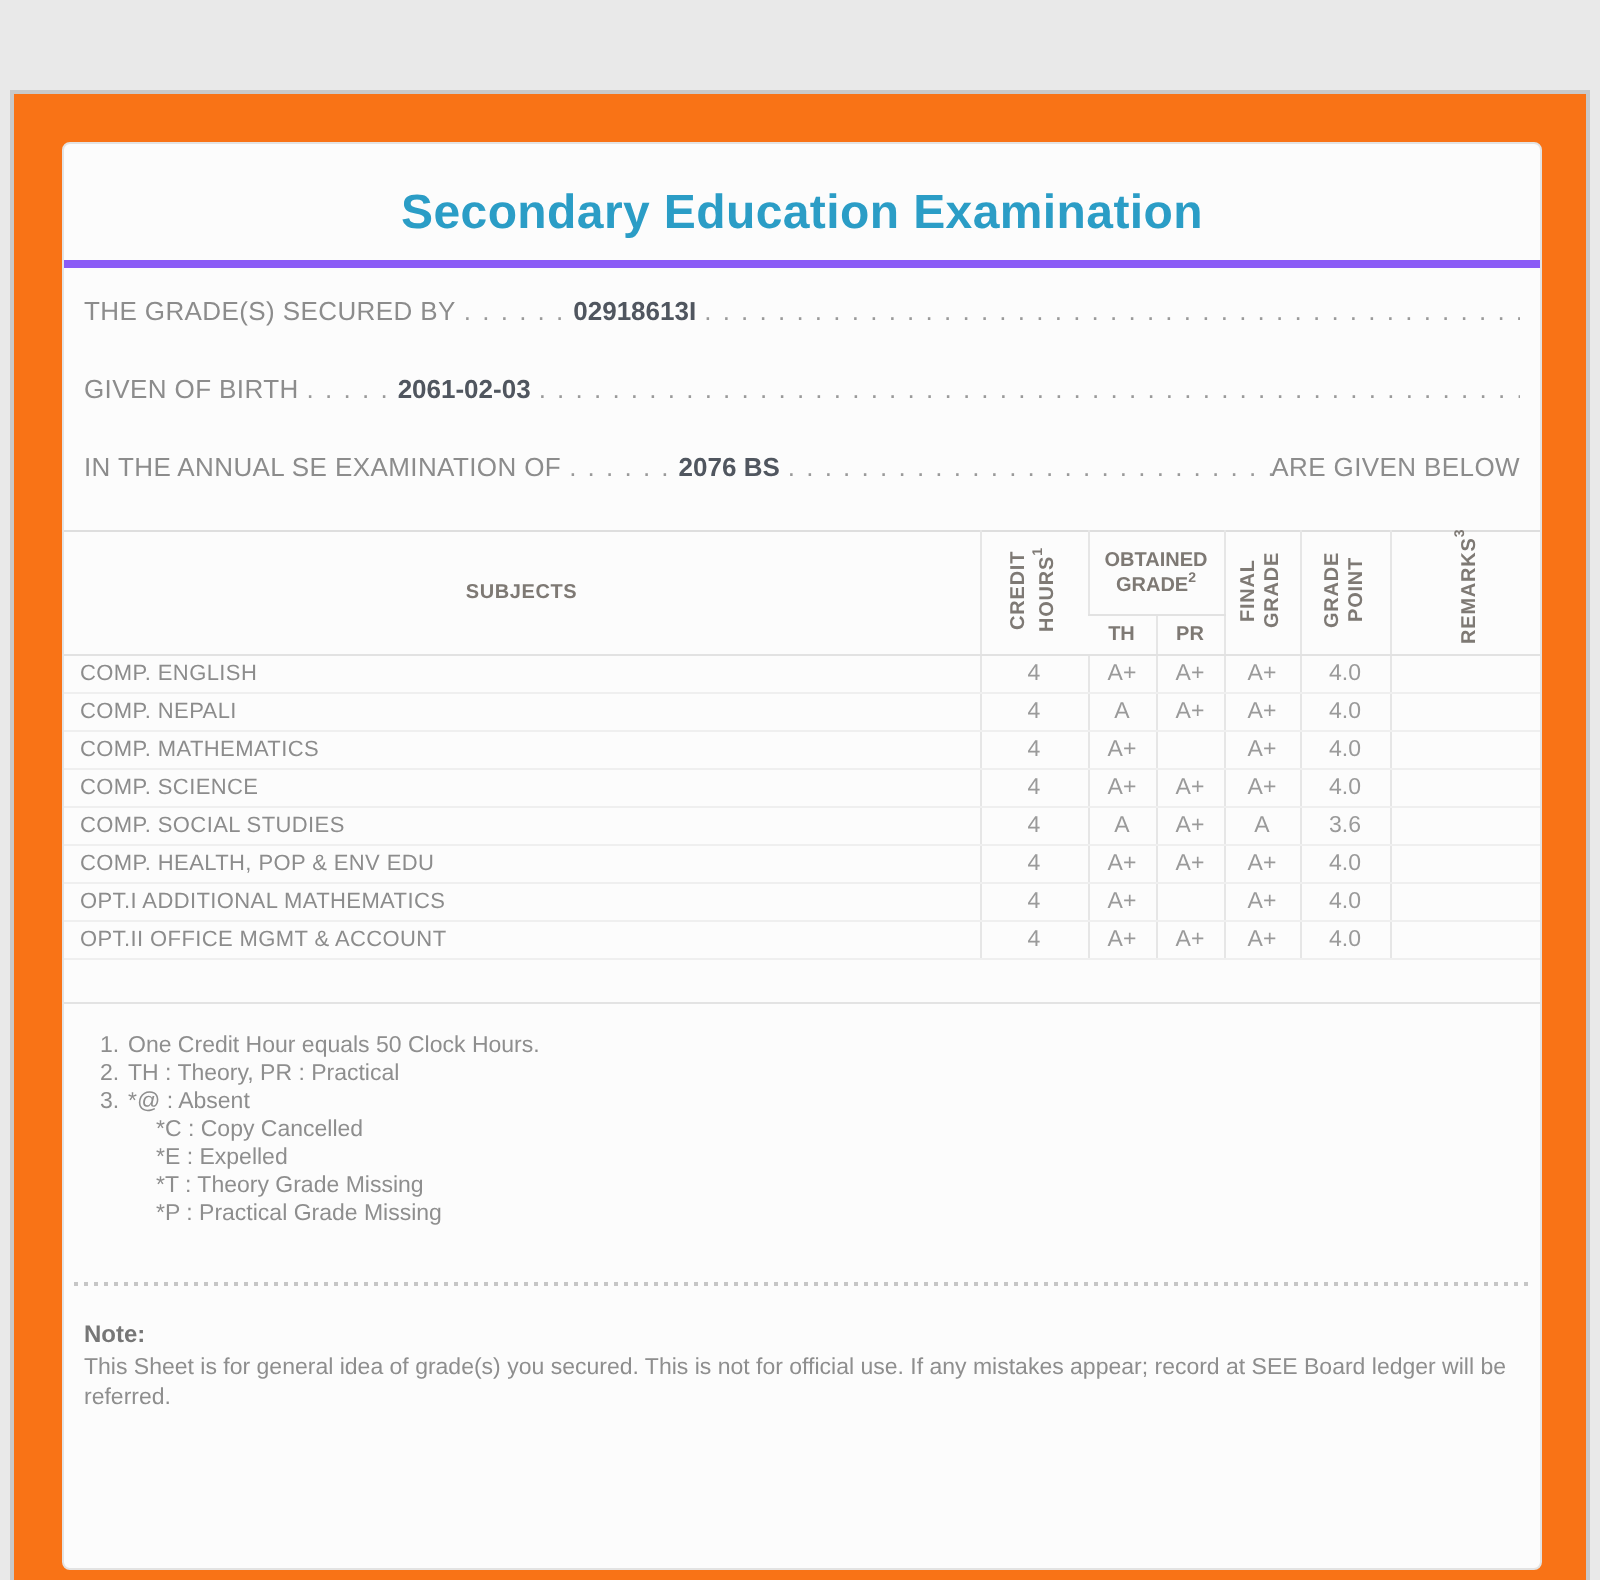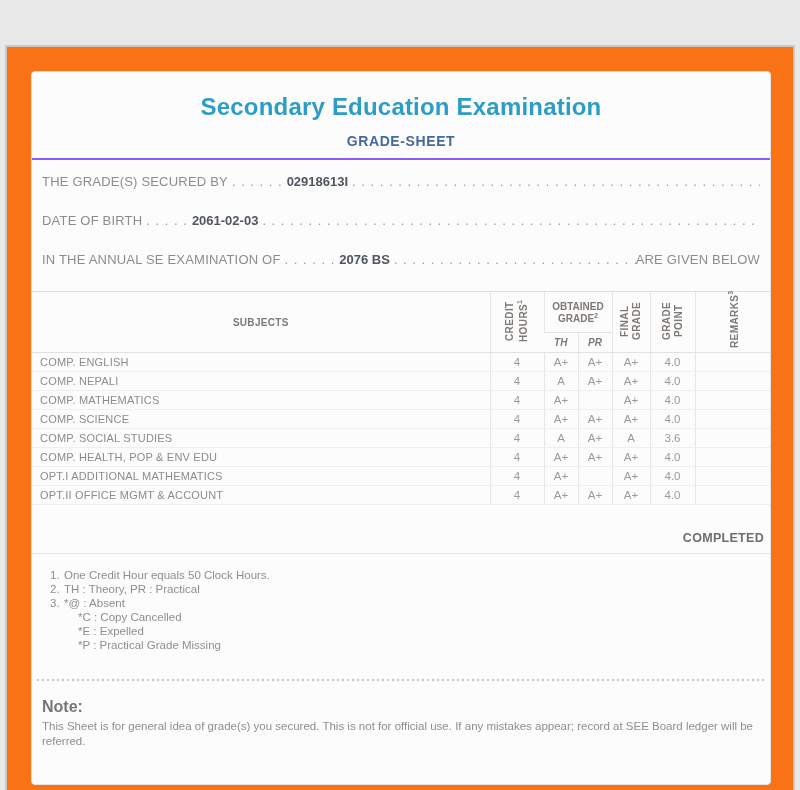--- a/index.html
+++ b/index.html
@@ -16,21 +16,21 @@
   .sheet-card {
     position:absolute; left:24px; top:24px; width:740px; height:714px;
     background:#fcfcfc; border:1px solid #e3e3e3; border-radius:4px;
     overflow:hidden;
   }
   
   .title-block { padding:21px 0 9px; text-align:center; }
   .main-title { font-size:24px; font-weight:bold; color:#2b9dc6; letter-spacing:0.2px; }
   .sub-title  { margin-top:12px; font-size:14px; font-weight:bold; color:#46689e; letter-spacing:0.6px; }
   
-  .info-block { border-top:2px solid #8b5cf6; padding:14px 10px 0; }
+  .info-block { border-top:4px solid #8b5cf6; padding:14px 10px 0; }
   .info-line {
     display:flex; align-items:baseline; margin-bottom:24px;
     font-size:13px; color:#8c8c8c; white-space:nowrap;
   }
   .info-label { letter-spacing:0.2px; }
   .dots { color:#9a9a9a; letter-spacing:1px; padding:0 4px; }
   .dots-fill { flex:1; min-width:0; overflow:hidden; color:#9a9a9a; letter-spacing:1px; padding:0 4px; }
   .info-value { font-weight:bold; color:#50565f; }
   .info-suffix { letter-spacing:0.2px; }
   
@@ -42,21 +42,21 @@
     border-bottom:1px solid #e2e2e2; vertical-align:middle; text-align:center;
     padding:2px 1px;
   }
   th.subjects-head { text-align:left; padding-left:8px; font-size:11px; letter-spacing:0.3px; }
   .vhead {
     writing-mode:vertical-rl; transform:rotate(180deg);
     display:inline-block; height:54px; line-height:1.2; letter-spacing:0.4px;
     text-align:center;
   }
   .hrow-top { height:38px; }
-  .hrow-sub th { height:18px; font-size:10.5px;font-style:italic; }
+  .hrow-sub th { height:18px; font-size:10.5px; }
   table.grades tbody td {
     height:19px; font-size:11.5px; color:#9a9a9a; text-align:center;
     border-bottom:1px solid #efefef; padding:1px 2px;
   }
   table.grades tbody td.subject-cell {
     text-align:left; padding-left:8px; font-size:11px; color:#8c8c8c; letter-spacing:0.2px;
   }
   sup { font-size:7px; }
   
   .summary-block {
@@ -69,43 +69,42 @@
   .footnote-line { display:flex; line-height:14px; }
   .footnote-line .marker { width:14px; flex:none; }
   .footnote-line.indent { padding-left:14px; }
   
   .dotted-sep {
     margin:27px 5px 0;
     height:2px;
     background:repeating-linear-gradient(90deg,#c6c6c6 0 2px,transparent 2px 5px);
   }
   .note-block { padding:17px 10px 0; }
-  .note-title { font-size:16px; font-weight:bold; color:#767676; }
+  .note-title { font-size:12px; font-weight:bold; color:#767676; }
   .note-body { margin-top:3px; font-size:11.5px; color:#8e8e8e; line-height:15px; }
 </style>
 </head>
 <body>
 
 <div class="outer-frame">
   <div class="sheet-card">
 
     <div class="title-block">
       <div class="main-title">Secondary Education Examination</div>
-      <div class="sub-title">GRADE-SHEET</div>
     </div>
 
     <div class="info-block">
       <div class="info-line">
         <span class="info-label">THE GRADE(S) SECURED BY</span>
         <span class="dots">. . . . . .</span>
         <span class="info-value">02918613I</span>
         <span class="dots-fill">. . . . . . . . . . . . . . . . . . . . . . . . . . . . . . . . . . . . . . . . . . . . . . . . . . . . . . . . . . . . . . . . . . . . . . . . . . . . . . . . . . . . . . . . . . . . . . . . . . . . . . . . . . . . . . . . . . . . . . . . . . . . . . . .</span>
       </div>
       <div class="info-line">
-        <span class="info-label">DATE OF BIRTH</span>
+        <span class="info-label">GIVEN OF BIRTH</span>
         <span class="dots">. . . . .</span>
         <span class="info-value">2061-02-03</span>
         <span class="dots-fill">. . . . . . . . . . . . . . . . . . . . . . . . . . . . . . . . . . . . . . . . . . . . . . . . . . . . . . . . . . . . . . . . . . . . . . . . . . . . . . . . . . . . . . . . . . . . . . . . . . . . . . . . . . . . . . . . . . . . . . . . . . . . . . . .</span>
       </div>
       <div class="info-line">
         <span class="info-label">IN THE ANNUAL SE EXAMINATION OF</span>
         <span class="dots">. . . . . .</span>
         <span class="info-value">2076 BS</span>
         <span class="dots-fill">. . . . . . . . . . . . . . . . . . . . . . . . . . . . . . . . . . . . . . . . . . . . . . . . . . . . . . . . . . . . . . . . . . . . . . . . . . . . . . . . . . . . . . . . . . . . . . . . . . . . . . . . . . . . . . . . . . . . . . . . . . . . . . . .</span>
         <span class="info-suffix">ARE GIVEN BELOW</span>
@@ -216,21 +215,20 @@
           <td>A+</td>
           <td>A+</td>
           <td>A+</td>
           <td>4.0</td>
           <td></td>
         </tr>
       </tbody>
     </table>
 
     <div class="summary-block">
-      <div class="status-line">COMPLETED</div>
     </div>
 
     <div class="footnotes-block">
       <div class="footnote-line">
         <span class="marker">1.</span>
         <span>One Credit Hour equals 50 Clock Hours.</span>
       </div>
       <div class="footnote-line">
         <span class="marker">2.</span>
         <span>TH : Theory, PR : Practical</span>
@@ -242,20 +240,24 @@
       <div class="footnote-line indent">
         <span class="marker"></span>
         <span>*C : Copy Cancelled</span>
       </div>
       <div class="footnote-line indent">
         <span class="marker"></span>
         <span>*E : Expelled</span>
       </div>
       <div class="footnote-line indent">
         <span class="marker"></span>
+        <span>*T : Theory Grade Missing</span>
+      </div>
+      <div class="footnote-line indent">
+        <span class="marker"></span>
         <span>*P : Practical Grade Missing</span>
       </div>
     </div>
 
     <div class="dotted-sep"></div>
 
     <div class="note-block">
       <div class="note-title">Note:</div>
       <div class="note-body">This Sheet is for general idea of grade(s) you secured. This is not for official use. If any mistakes appear; record at SEE Board ledger will be referred.</div>
     </div>

